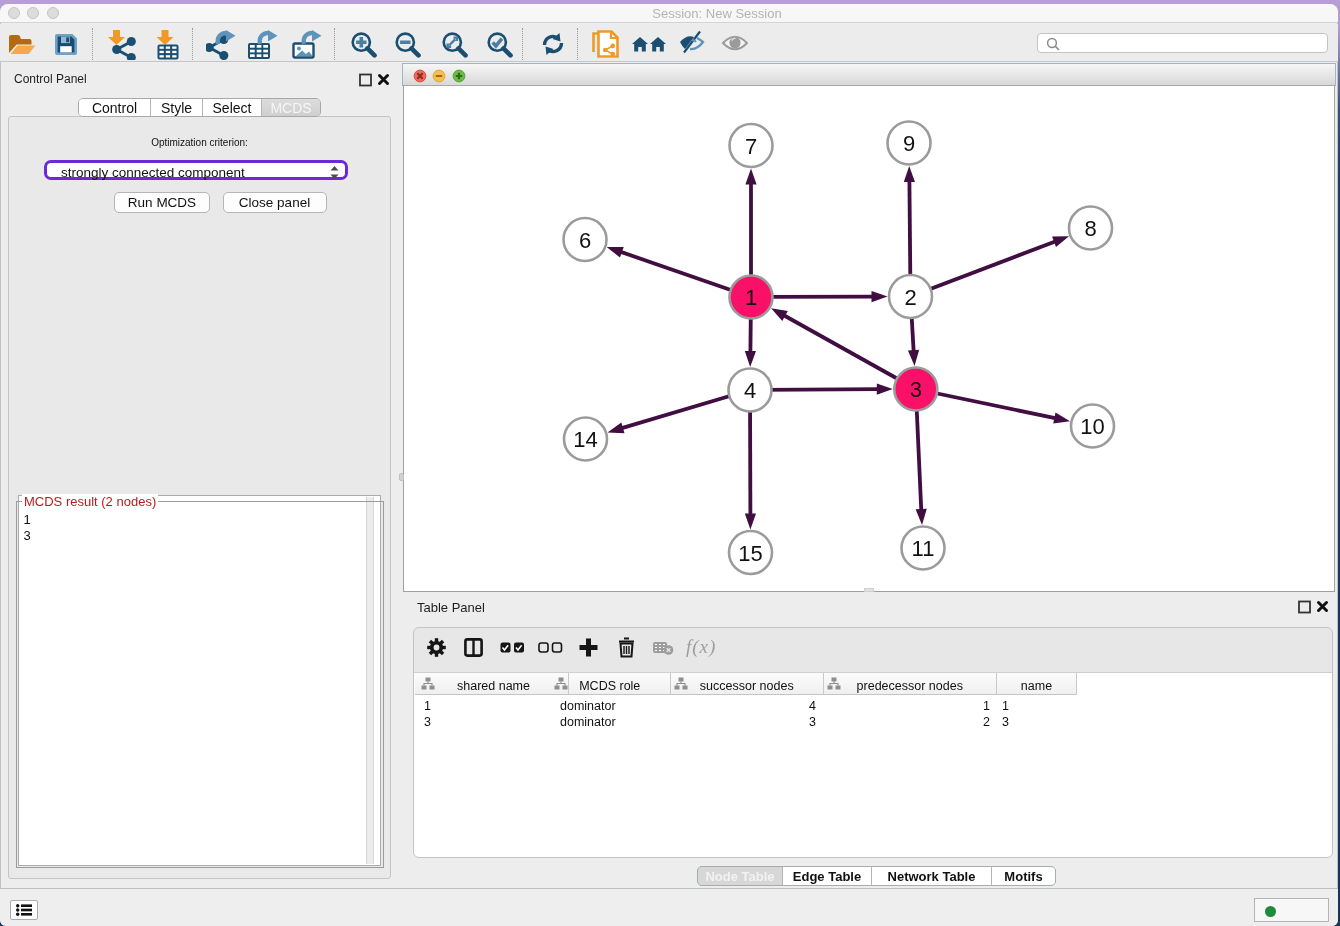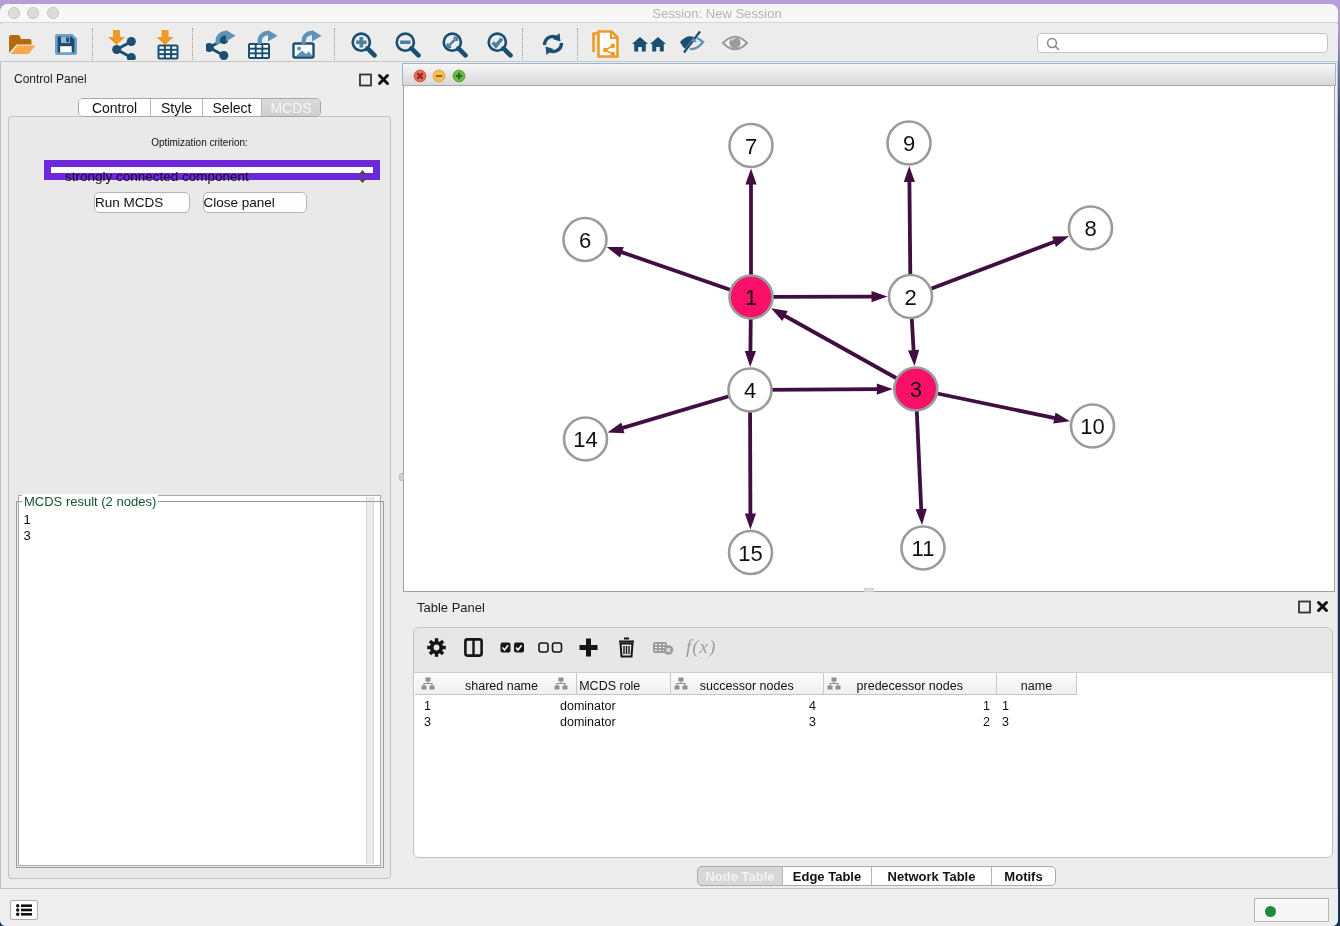--- a/index.html
+++ b/index.html
@@ -21,21 +21,21 @@
 .cp-head { position:absolute; left:14px; top:68px; font-size:12px; color:#1d1d1d;text-align:right; }
 .panelbox { position:absolute; left:8px; top:112px; width:383px; height:763px;
   background:#e9e9e9; border:1px solid #c4c4c4; border-radius:3px; }
 .tabs { position:absolute; left:78px; top:94px; height:19px; display:flex;
   border:1px solid #a8a8a8; border-radius:5px; overflow:hidden; background:#fff; z-index:5; }
 .tabs div { font-size:14px; color:#111; padding:0 0; line-height:18px; text-align:center;
   border-left:1px solid #b5b5b5; background:#fff; }
 .tabs div:first-child { border-left:none; }
 .tabs .sel { background:linear-gradient(#dcdcdc,#cfcfcf); color:#f6f6f6; }
 .btn { position:absolute; height:21px; background:#fdfdfd; border:1px solid #b5b5b5;
-  border-radius:5px; font-size:13.5px; color:#111; line-height:19px; }
+  border-radius:5px; font-size:13.5px; color:#111; text-align:center; line-height:19px;margin-left:20px; }
 .ifr-title { position:absolute; left:402px; top:59px; width:934px; height:23px;
   background:linear-gradient(#f6f6f6,#d8d8d8); border:1px solid #9eb3cf; border-bottom:1px solid #a8a8a8; }
 .canvas { position:absolute; left:403px; top:82px; width:932px; height:506px; background:#fff;
   border-left:1px solid #a0a0a0; border-right:1px solid #a0a0a0; border-bottom:1px solid #a0a0a0;}
 .tp-box { position:absolute; left:413px; top:623px; width:920px; height:231px;
   background:#e7e7e7; border:1px solid #c3c3c3; border-radius:6px; overflow:hidden; }
 .th { position:absolute; left:0px; top:44px; height:23px; background:linear-gradient(#fbfbfb,#f0f0f0);
   border-bottom:1px solid #c4c4c4; border-top:1px solid #cfcfcf; }
 .thcell { position:absolute; top:0; height:22px; border-right:1px solid #c9c9c9;
   font-size:12.5px; color:#111; text-align:center; line-height:27px; }
@@ -188,35 +188,35 @@
       <path d="M20.5 2.5 l8 8 M28.5 2.5 l-8 8" stroke="#111" stroke-width="3" stroke-linecap="round"></path>
     </svg>
     <div class="panelbox"></div>
     <div class="tabs">
       <div style="width:71px">Control</div>
       <div style="width:52px">Style</div>
       <div style="width:59px">Select</div>
       <div class="sel" style="width:59px">MCDS</div>
     </div>
     <div class="abs" style="left:8px;top:133px;width:383px;text-align:center;font-size:10px;color:#111">Optimization criterion:</div>
-    <div class="abs" style="left:44px;top:156px;width:336px;height:19.5px;background:#fff;border:7px solid #6d28d9;border-radius:0">
+    <div class="abs" style="left:44px;top:156px;width:304px;height:19.5px;background:#fff;border:3px solid #6d28d9;border-radius:7px">
       <div style="position:absolute;left:14px;top:1.5px;font-size:13.5px;color:#111">strongly connected component</div>
       <svg style="position:absolute;right:6px;top:3px" width="9" height="13" viewBox="0 0 9 13">
         <path d="M4.5 0 L8.5 4.6 H0.5 z" fill="#4c4c4c"></path>
         <path d="M4.5 13 L0.5 8.4 H8.5 z" fill="#4c4c4c"></path>
       </svg>
     </div>
     <div class="btn" style="left:94px;top:187.5px;width:96px">Run MCDS</div>
     <div class="btn" style="left:202.5px;top:187.5px;width:104px">Close panel</div>
     <div class="abs" style="left:17.5px;top:491px;width:363px;height:371px;background:#fff;border:1px solid #ababab">
       <div style="position:absolute;left:5px;top:16px;font-size:13px;line-height:16px;color:#111">1<br>3</div>
       <div style="position:absolute;right:6px;top:1px;bottom:1px;width:8px;background:#ececec;border-left:1px solid #d6d6d6;border-right:1px solid #d6d6d6"></div>
     </div>
     <div class="abs" style="left:16px;top:497px;width:367.5px;height:367px;border:1px solid #9c9c9c"></div>
-    <div class="abs" style="left:22px;top:490px;background:#fff;padding:0 2px;font-size:13px;color:#14532d">MCDS result (2 nodes)</div>
+    <div class="abs" style="left:22px;top:490px;background:#fff;padding:0 2px;font-size:13px;color:#b91c1c">MCDS result (2 nodes)</div>
     <div class="ifr-title"></div>
     <svg style="position:absolute;left:412.5px;top:65px" width="14" height="14" viewBox="-7 -7 14 14">
       <circle r="5.9" fill="#ee6a5e" stroke="#d3523f" stroke-width="1"></circle>
       <path d="M-2.7 -2.7 L2.7 2.7 M2.7 -2.7 L-2.7 2.7" stroke="#8c2b1e" stroke-width="2.1"></path>
     </svg>
     <svg style="position:absolute;left:432.0px;top:65px" width="14" height="14" viewBox="-7 -7 14 14">
       <circle r="5.9" fill="#f6bf4e" stroke="#dfa63a" stroke-width="1"></circle>
       <path d="M-3.2 0 H3.2" stroke="#9a6b17" stroke-width="2.2"></path>
     </svg>
     <svg style="position:absolute;left:451.5px;top:65px" width="14" height="14" viewBox="-7 -7 14 14">
@@ -280,21 +280,21 @@
     <div class="abs" style="left:399px;top:469px;width:5px;height:8px;background:#d2d2d2;border:1px solid #c0c0c0;border-radius:2px"></div>
     <div class="abs" style="left:864px;top:584px;width:10px;height:4px;background:#e2e2e2;border:1px solid #cfcfcf"></div>
     <div class="abs" style="left:417px;top:596px;font-size:13px;color:#1d1d1d">Table Panel</div>
     <svg style="position:absolute;left:1298px;top:596px" width="34" height="14" viewBox="0 0 34 14">
       <rect x="1" y="1.5" width="11" height="11" fill="none" stroke="#333" stroke-width="1.8"></rect>
       <path d="M20.5 2.5 l8 8 M28.5 2.5 l-8 8" stroke="#111" stroke-width="3" stroke-linecap="round"></path>
     </svg>
     <div class="tp-box">
       <div class="rows"></div>
       <div class="th" style="left:1px;width:662px">
-        <div class="thcell" style="left:12px;width:150px">shared name</div>
+        <div class="thcell" style="left:4px;width:150px">shared name</div>
         <div class="thcell" style="left:134.5px;width:121.5px">MCDS role</div>
         <div class="thcell" style="left:256px;width:152.5px">successor nodes</div>
         <div class="thcell" style="left:408.5px;width:173.5px">predecessor nodes</div>
         <div class="thcell" style="left:582px;width:80px">name</div>
       </div>
     </div>
     <svg style="position:absolute;left:427px;top:634px" width="19" height="19" viewBox="-9.5 -9.5 19 19">
       <rect x="-1.7" y="-9.3" width="3.4" height="4.4" fill="#151515" transform="rotate(0 0 0)"></rect>
       <rect x="-1.7" y="-9.3" width="3.4" height="4.4" fill="#151515" transform="rotate(45 0 0)"></rect>
       <rect x="-1.7" y="-9.3" width="3.4" height="4.4" fill="#151515" transform="rotate(90 0 0)"></rect>

